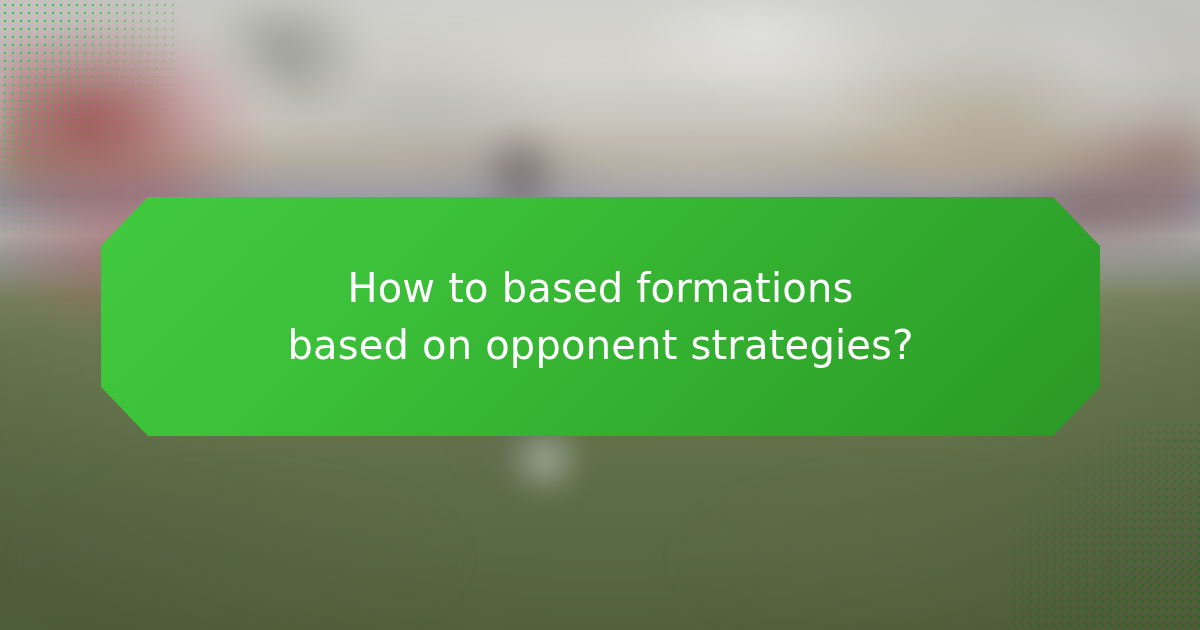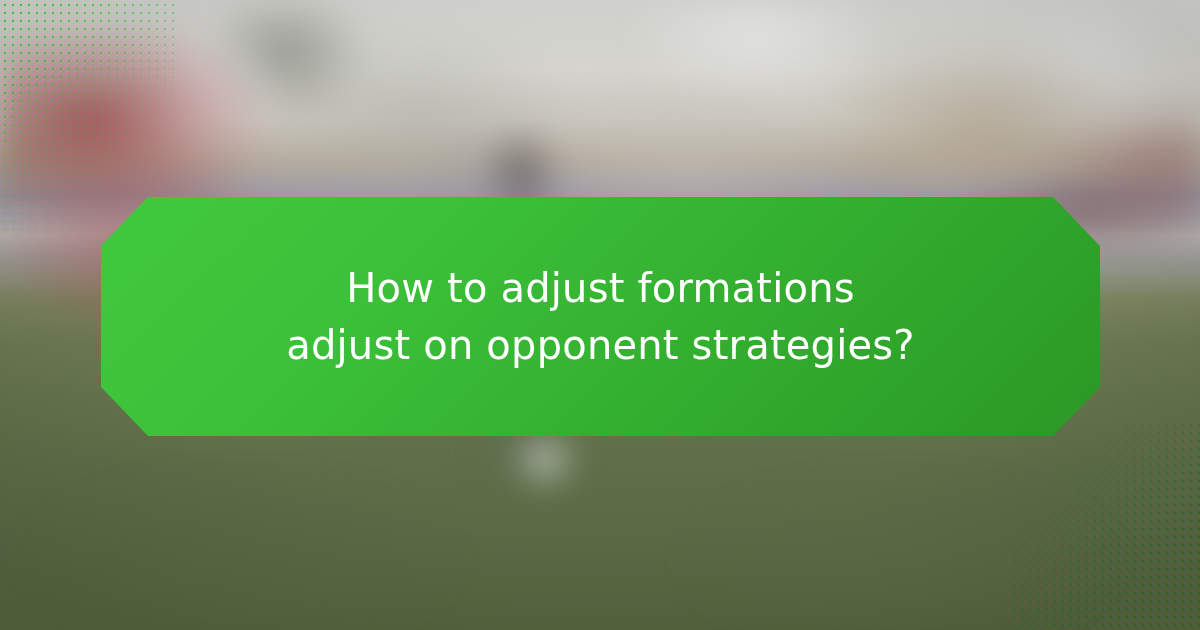--- a/index.html
+++ b/index.html
@@ -142,16 +142,16 @@
 <div id="poster">
 
   <div class="bg-photo"></div>
   <div class="bg-blobs"></div>
   <div class="bg-vignette"></div>
 
   <div class="dots dots-tl"></div>
   <div class="dots dots-br"></div>
 
   <div class="banner">
-    <h1 class="banner-title">How to adjust formations adjust on opponent strategies?</h1>
+    <h1 class="banner-title">How to based formations based on opponent strategies?</h1>
   </div>
 
 </div>
 
 </body></html>

